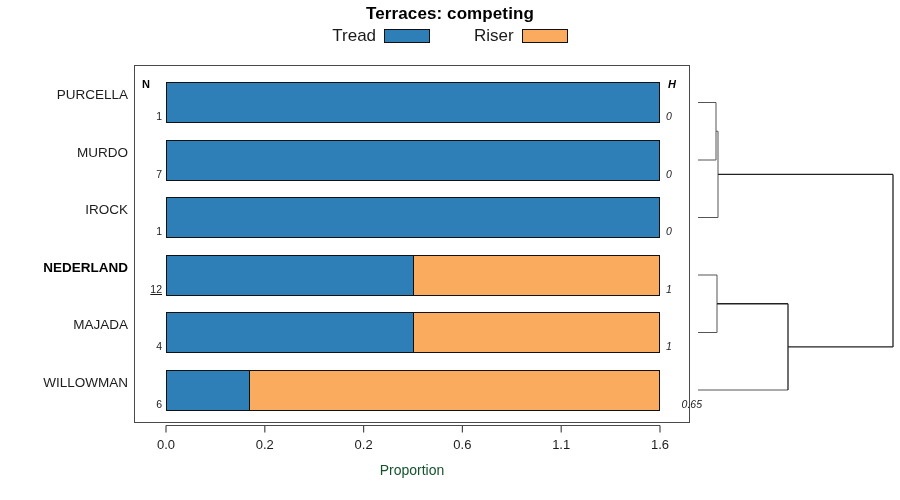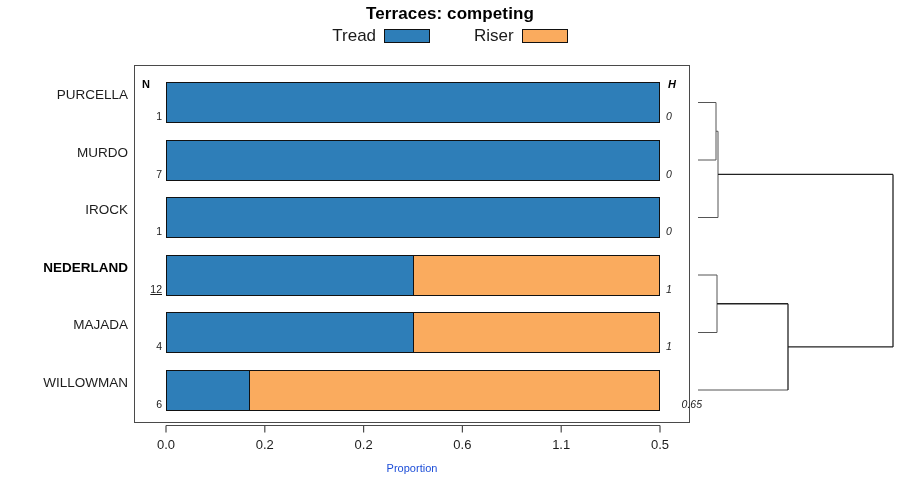--- a/index.html
+++ b/index.html
@@ -115,22 +115,22 @@
     width: 60px;
     margin-left: -30px;
     text-align: center;
     font-size: 13px;
     color: #1c1c1c;
   }
   #x-axis-title {
     left: 134px; top: 462px;
     width: 556px;
     text-align: center;
-    font-size: 11px;
-    color: #1d4ed8;
+    font-size: 14px;
+    color: #14532d;
   }
 
   
   #dendrogram { left: 690px; top: 65px; }
 </style>
 </head>
 <body>
 
 <div id="stage">
 
@@ -192,21 +192,21 @@
       </div>
       <div class="abs n-value" style="left: 136px; top: 397.5px;">6</div>
       <div class="abs h-value" style="left: 666px; top: 397.5px; text-align: right;">0.65</div>
     </div>
   <div id="axis-layer">
       <div class="tick-label" style="left: 166px;">0.0</div>
       <div class="tick-label" style="left: 264.8px;">0.2</div>
       <div class="tick-label" style="left: 363.6px;">0.2</div>
       <div class="tick-label" style="left: 462.4px;">0.6</div>
       <div class="tick-label" style="left: 561.2px;">1.1</div>
-      <div class="tick-label" style="left: 660px;">0.5</div>
+      <div class="tick-label" style="left: 660px;">1.6</div>
       <svg class="abs" width="900" height="20" style="left: 0px; top: 424px;">
         <line x1="166" x2="660" y1="1.5" y2="1.5" stroke="#4a4a4a" stroke-width="1.2"></line>
         <line x1="166" x2="166" y1="1.5" y2="8.5" stroke="#4a4a4a" stroke-width="1.2"></line>
         <line x1="264.8" x2="264.8" y1="1.5" y2="8.5" stroke="#4a4a4a" stroke-width="1.2"></line>
         <line x1="363.6" x2="363.6" y1="1.5" y2="8.5" stroke="#4a4a4a" stroke-width="1.2"></line>
         <line x1="462.4" x2="462.4" y1="1.5" y2="8.5" stroke="#4a4a4a" stroke-width="1.2"></line>
         <line x1="561.2" x2="561.2" y1="1.5" y2="8.5" stroke="#4a4a4a" stroke-width="1.2"></line>
         <line x1="660" x2="660" y1="1.5" y2="8.5" stroke="#4a4a4a" stroke-width="1.2"></line>
       </svg>
     </div>

